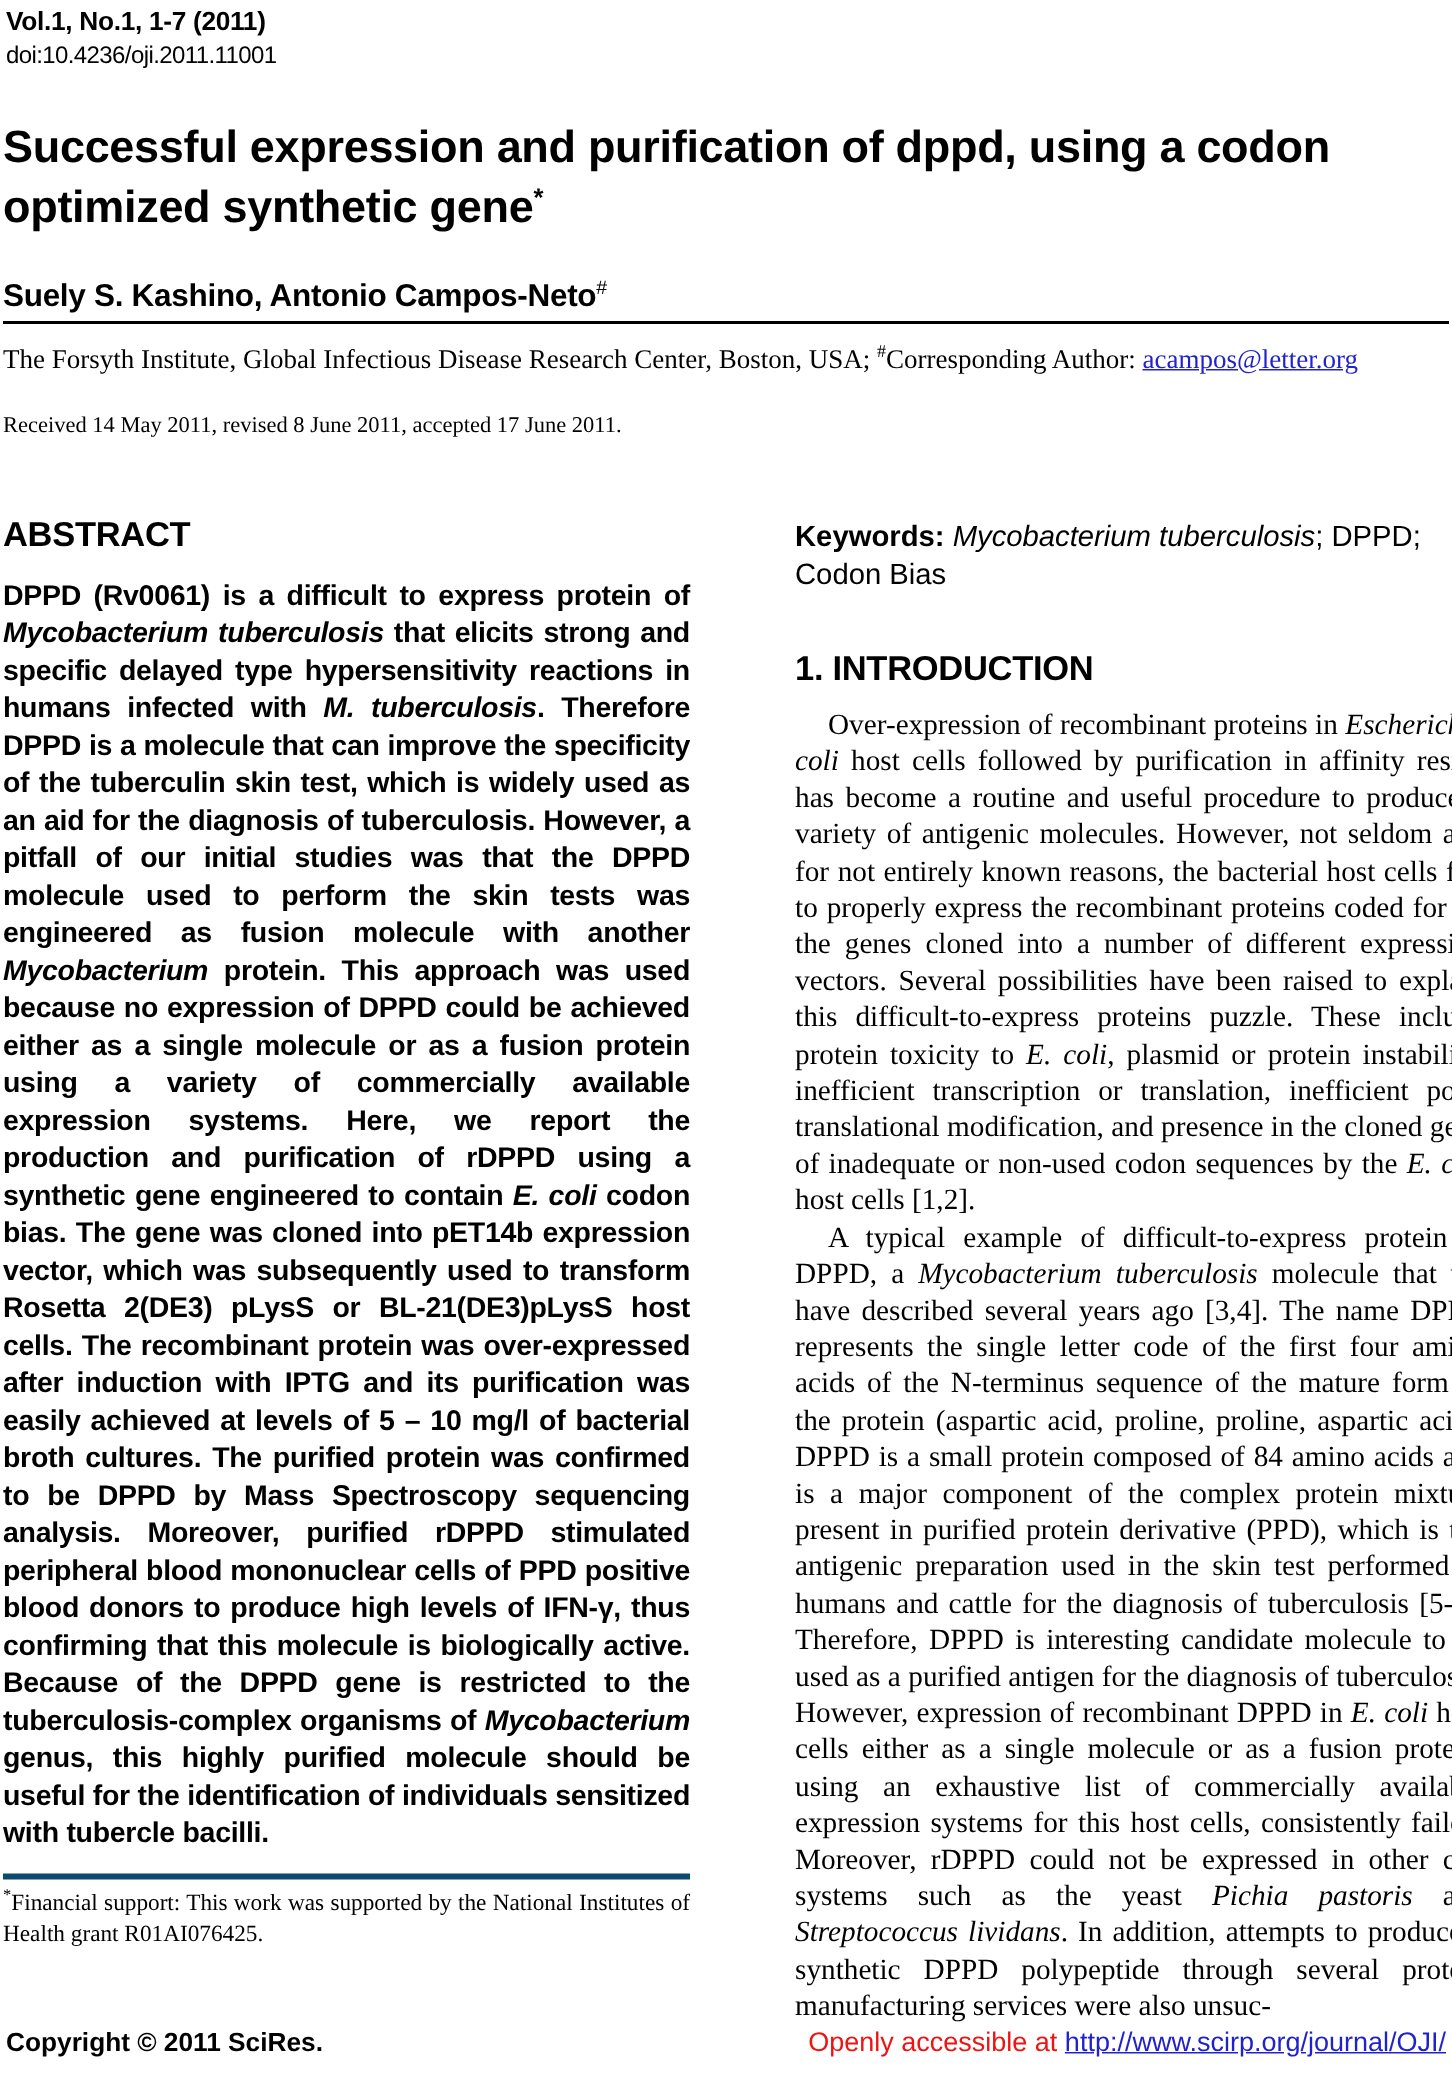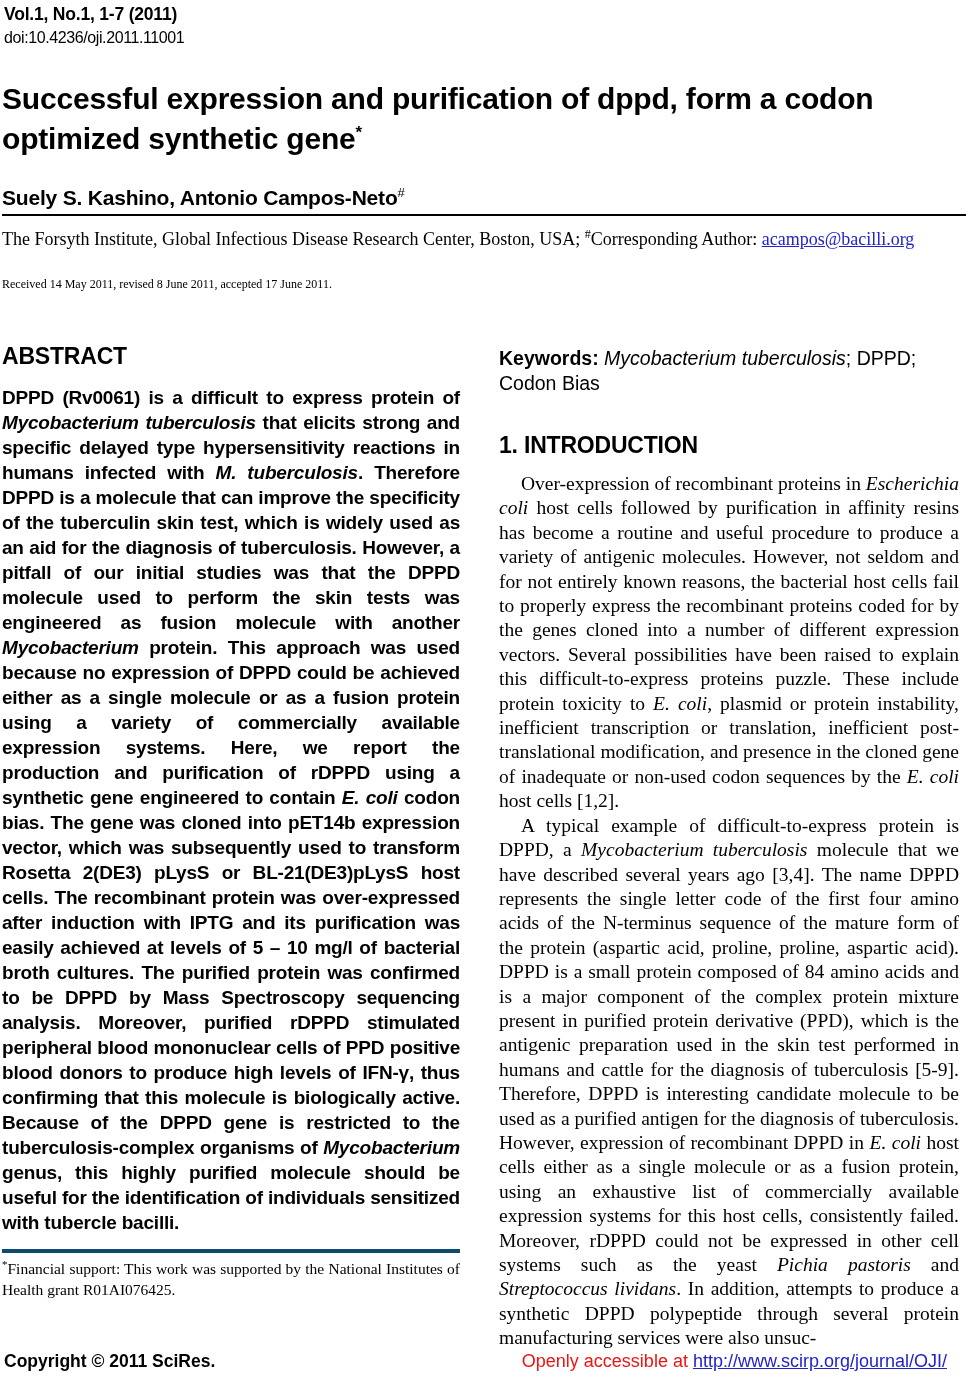--- a/index.html
+++ b/index.html
@@ -30,25 +30,25 @@
   .authors sup{font-size:13px;font-weight:normal;}
   .rule{position:absolute;top:214px;left:2px;right:2px;border-top:2px solid #000;}
   .affiliation{
     position:absolute;top:227px;left:2px;right:2px;
     font-family:"Liberation Serif",serif;font-size:18px;line-height:24px;
   }
   .affiliation sup{font-size:12px;}
   .link{color:var(--link_blue);text-decoration:underline;cursor:pointer;}
   .received{
     position:absolute;top:272px;left:2px;
-    font-family:"Liberation Serif",serif;font-size:12px;line-height:24px;
+    font-family:"Liberation Serif",serif;font-size:15px;line-height:24px;
   }
 
   
-  .columns{position:absolute;top:343px;left:2px;right:3px;display:flex;gap:39px;}
+  .columns{position:absolute;top:343px;left:2px;right:3px;display:flex;gap:70px;}
   .col-left{width:458px;flex:0 0 458px;}
   .col-right{width:460px;flex:0 0 460px;}
 
   .heading{margin:0;font-size:23px;font-weight:bold;line-height:26px;letter-spacing:-0.2px;}
   .abstract-text{
     margin:16px 0 0 0;font-size:19px;font-weight:bold;line-height:25px;
     text-align:justify;letter-spacing:-0.2px;
     hyphens:auto;-webkit-hyphens:auto;
   }
   .footnote{
@@ -61,43 +61,43 @@
   .kw-label{font-weight:bold;}
   .intro-heading{margin-top:36px;}
   .body-para{
     margin:14px 0 0 0;font-family:"Liberation Serif",serif;
     font-size:19.5px;line-height:24.4px;text-align:justify;text-indent:22px;
     hyphens:auto;-webkit-hyphens:auto;
   }
   .body-para + .body-para{margin-top:0;}
 
   
-  .footer{position:absolute;top:1351px;left:4px;right:21px;display:flex;justify-content:space-between;align-items:baseline;}
+  .footer{position:absolute;top:1351px;left:4px;right:4px;display:flex;justify-content:space-between;align-items:baseline;}
   .footer-left{font-weight:bold;font-size:17.5px;}
   .footer-right{font-size:18px;color:var(--accent_red);}
 </style>
 </head>
 <body>
 
 <div class="page">
 
   <div class="header">
     <div class="header-left">
       <div class="vol">Vol.1, No.1, 1-7 (2011)</div>
       <div class="doi">doi:10.4236/oji.2011.11001</div>
     </div>
   </div>
 
-  <h1 class="title"><span>Successful expression and purification of dppd, form a codon optimized synthetic gene</span><sup>*</sup></h1>
+  <h1 class="title"><span>Successful expression and purification of dppd, using a codon optimized synthetic gene</span><sup>*</sup></h1>
 
   <div class="authors"><span>Suely S. Kashino, Antonio Campos-Neto</span><sup>#</sup></div>
 
   <div class="rule"></div>
 
-  <div class="affiliation"><span>The Forsyth Institute, Global Infectious Disease Research Center, Boston, USA; </span><sup>#</sup><span>Corresponding Author: </span><a class="link">acampos@bacilli.org</a></div>
+  <div class="affiliation"><span>The Forsyth Institute, Global Infectious Disease Research Center, Boston, USA; </span><sup>#</sup><span>Corresponding Author: </span><a class="link">acampos@letter.org</a></div>
 
   <div class="received">Received 14 May 2011, revised 8 June 2011, accepted 17 June 2011.</div>
 
   <div class="columns">
 
     <div class="col-left">
       <h2 class="heading">ABSTRACT</h2>
       <p class="abstract-text"><span>DPPD (Rv0061) is a difficult to express protein of </span><span style="font-style: italic;">Mycobacterium tuberculosis</span><span> that elicits strong and specific delayed type hypersensitivity reactions in humans infected with </span><span style="font-style: italic;">M. tuberculosis</span><span>. Therefore DPPD is a molecule that can improve the specificity of the tuberculin skin test, which is widely used as an aid for the diagnosis of tuberculosis. However, a pitfall of our initial studies was that the DPPD molecule used to perform the skin tests was engineered as fusion molecule with another </span><span style="font-style: italic;">Mycobacterium</span><span> protein. This approach was used because no expression of DPPD could be achieved either as a single molecule or as a fusion protein using a variety of commercially available expression systems. Here, we report the production and purification of rDPPD using a synthetic gene engineered to contain </span><span style="font-style: italic;">E. coli</span><span> codon bias. The gene was cloned into pET14b expression vector, which was subsequently used to transform Rosetta 2(DE3) pLysS or BL-21(DE3)pLysS host cells. The recombinant protein was over-expressed after induction with IPTG and its purification was easily achieved at levels of 5 – 10 mg/l of bacterial broth cultures. The purified protein was confirmed to be DPPD by Mass Spectroscopy sequencing analysis. Moreover, purified rDPPD stimulated peripheral blood mononuclear cells of PPD positive blood donors to produce high levels of IFN-γ, thus confirming that this molecule is biologically active. Because of the DPPD gene is restricted to the tuberculosis-complex organisms of </span><span style="font-style: italic;">Mycobacterium</span><span> genus, this highly purified molecule should be useful for the identification of individuals sensitized with tubercle bacilli.</span></p>
       <div class="footnote"><sup>*</sup><span>Financial support: This work was supported by the National Institutes of Health grant R01AI076425.</span></div>
     </div>

